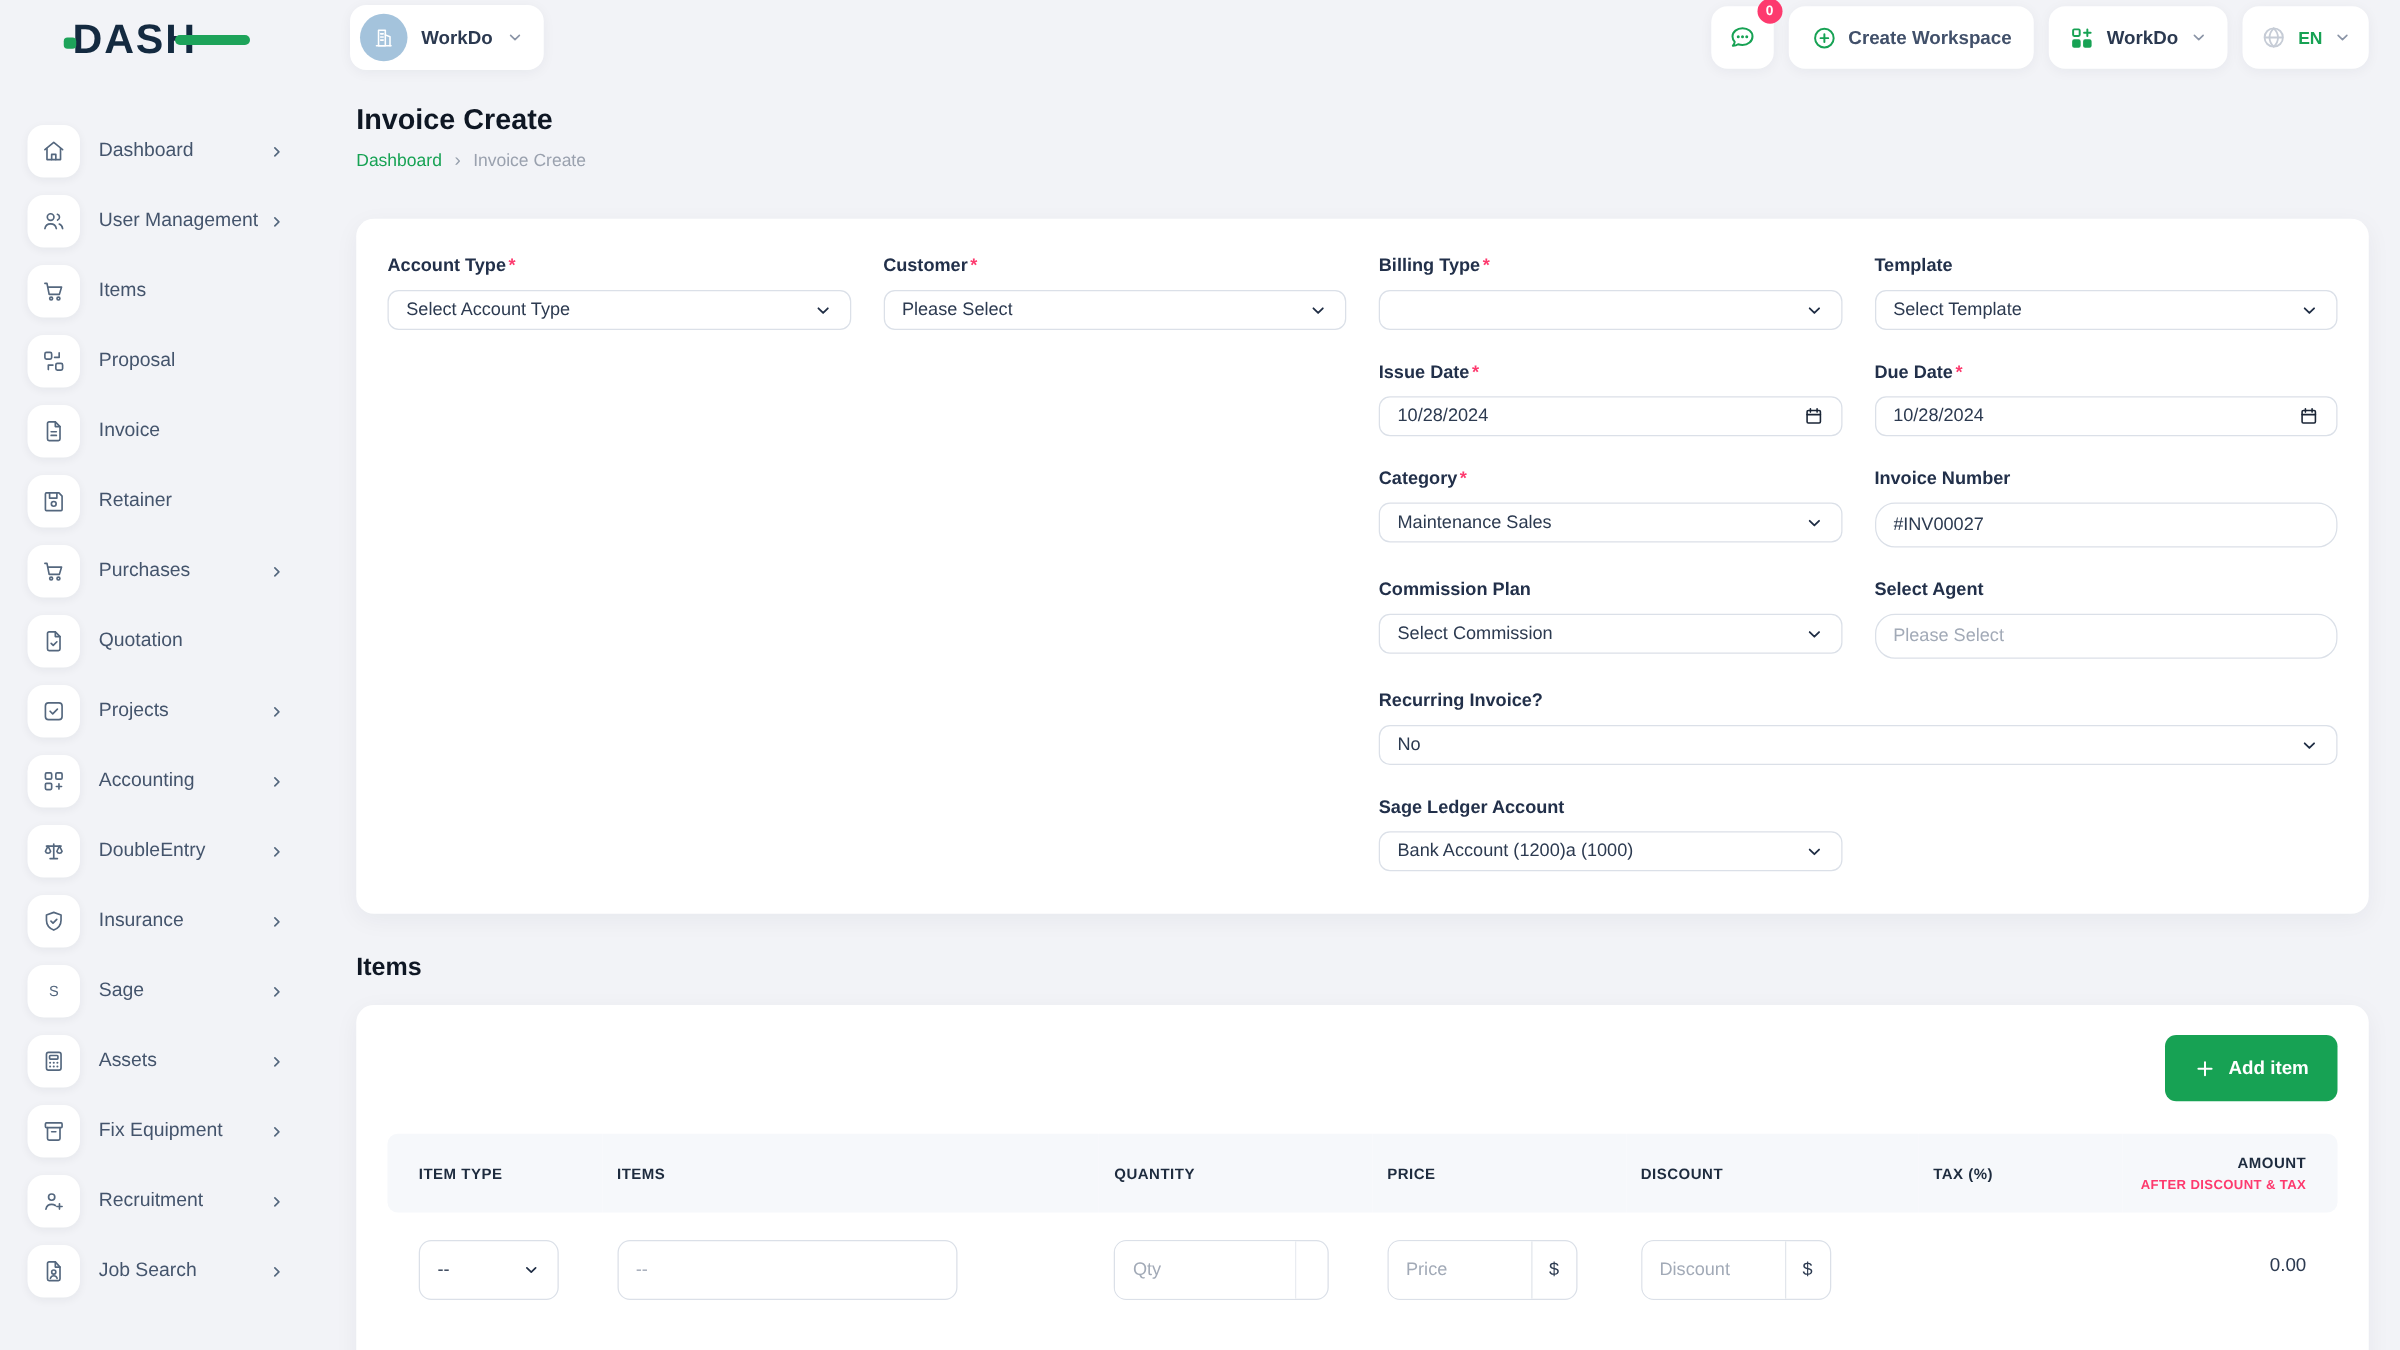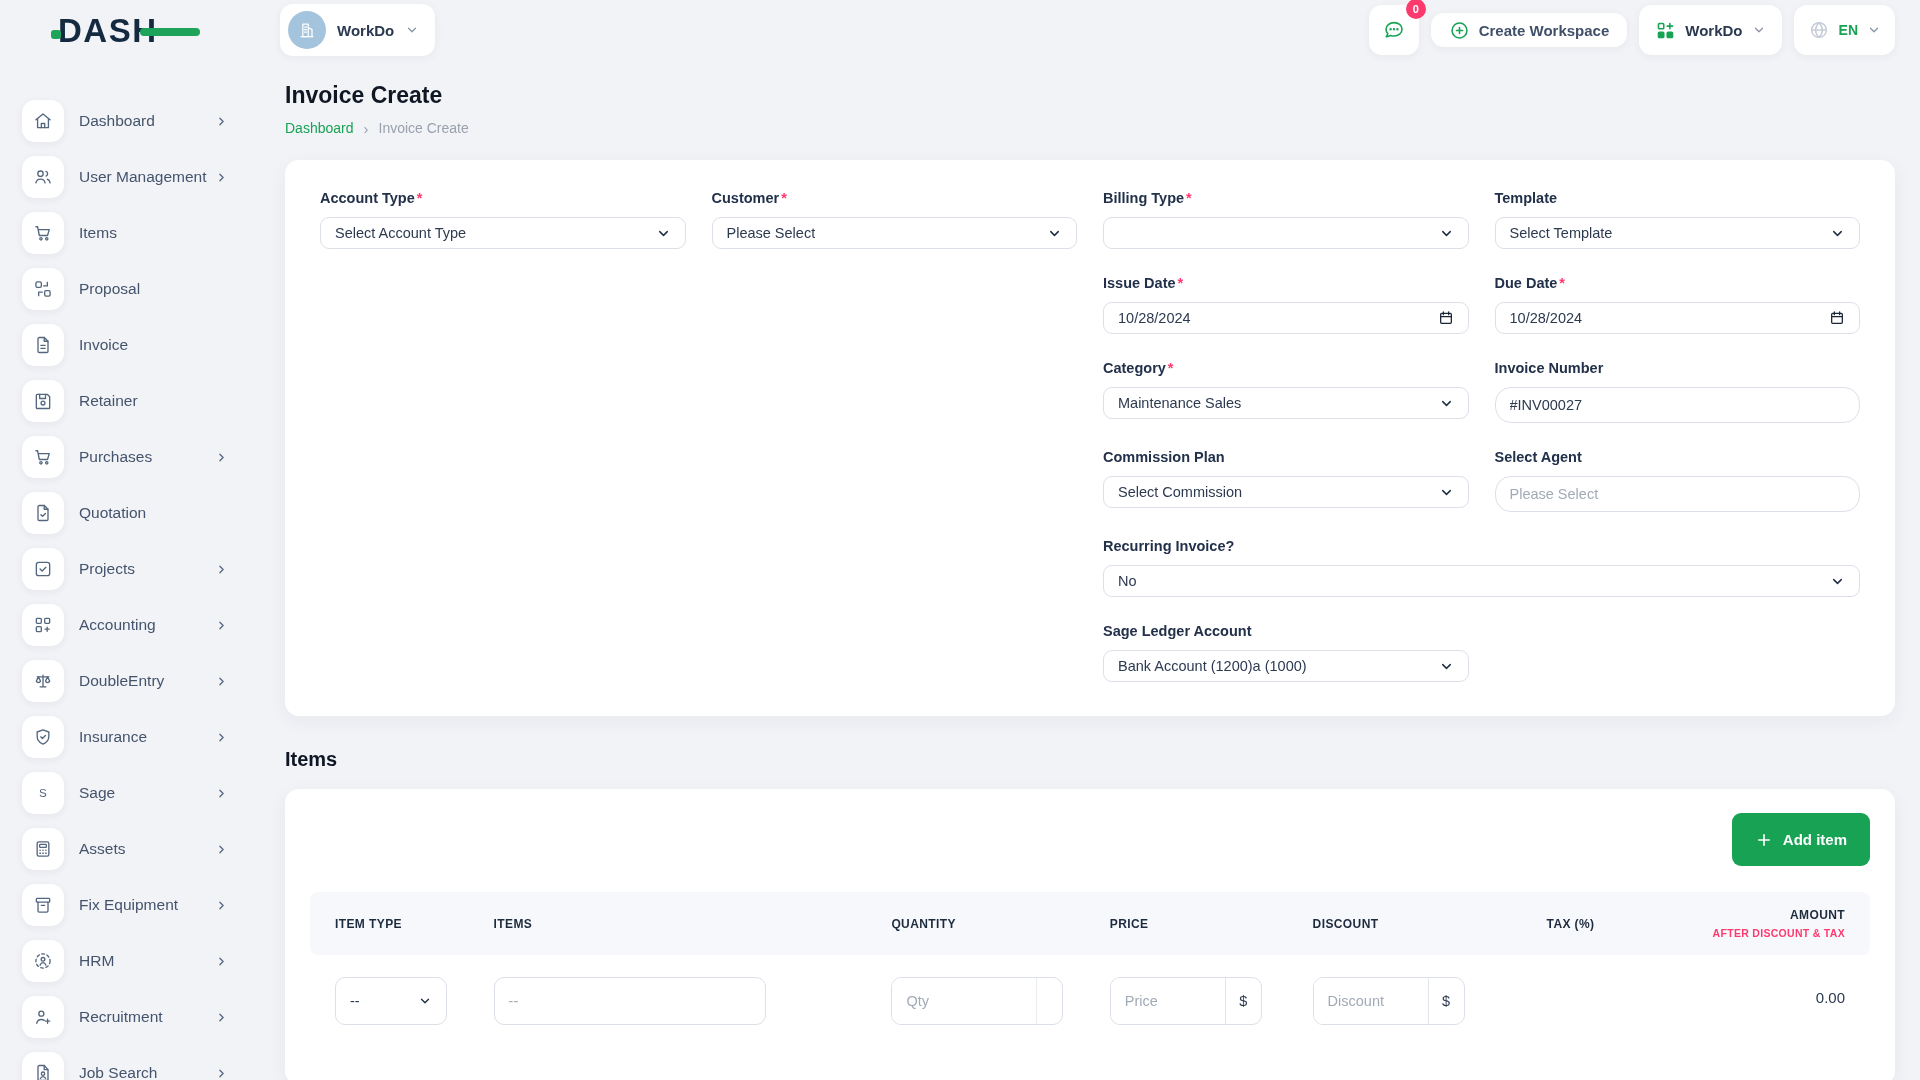--- a/index.html
+++ b/index.html
@@ -24,21 +24,21 @@
           display:flex; align-items:center; cursor:pointer; }
   .ws-pill { height:52px; padding:0 16px 0 8px; gap:11px; }
   .ws-avatar { width:38px; height:38px; border-radius:50%; background:#a4c3dc; display:flex; align-items:center; justify-content:center; }
   .ws-name { font-size:15px; font-weight:600; color:#2b3950; }
 
   .top-right { margin-left:auto; display:flex; align-items:center; gap:12px; }
   .icon-btn { position:relative; width:50px; height:50px; border-radius:13px; justify-content:center; }
   .badge { position:absolute; top:-6px; right:-7px; min-width:20px; height:20px; border-radius:10px;
            background:#fd3a6e; color:#fff; font-size:11px; font-weight:700;
            display:flex; align-items:center; justify-content:center; padding:0 5px; }
-  .cw-pill { height:34px; padding:0 18px; gap:9px; font-size:15px; font-weight:600; color:#41506a; }
+  .cw-pill { height:50px; padding:0 18px; gap:9px; font-size:15px; font-weight:600; color:#41506a; }
   .apps-pill { height:50px; padding:0 16px; gap:9px; font-size:15px; font-weight:600; color:#2b3950; }
   .lang-pill { height:50px; padding:0 14px; gap:9px; }
   .lang-code { font-size:14px; font-weight:700; color:#17a254; }
 
   
   .layout { display:flex; align-items:flex-start; }
   .sidebar { flex:0 0 280px; width:280px; padding:40px 52px 0 22px; }
   .nav-item { display:flex; align-items:center; height:42px; margin-bottom:14px; cursor:pointer; }
   .nav-icon { width:42px; height:42px; flex:0 0 42px; background:#fff; border-radius:13px;
               display:flex; align-items:center; justify-content:center;
@@ -47,21 +47,21 @@
   .nav-caret { margin-left:auto; display:flex; }
 
   .content { flex:1; min-width:0; padding:22px 25px 0 5px; }
   .page-title { font-size:23px; font-weight:700; color:#0f1724; margin:0; }
   .breadcrumb { display:flex; align-items:center; gap:10px; margin-top:11px; font-size:14px; }
   .bc-link { color:#17a254; cursor:pointer; }
   .bc-sep { color:#97a0ad; font-size:15px; line-height:1; }
   .bc-current { color:#9aa1ae; }
 
   .card { background:#fff; border-radius:14px; box-shadow:0 5px 20px rgba(25,35,60,.05); }
-  .form-card { margin-top:24px; padding:30px 35px 34px; }
+  .form-card { margin-top:39px; padding:30px 25px 34px; }
   .form-grid { display:grid; grid-template-columns:repeat(4,1fr); column-gap:26px; row-gap:26px; }
 
   .field-label { font-size:14.5px; font-weight:600; color:#22304a; margin-bottom:11px; }
   .req { color:#fd3a6e; margin-left:2px; }
   .control { height:32px; border:1px solid #dbe0e8; border-radius:9px; background:#fff;
              display:flex; align-items:center; justify-content:space-between;
              padding:0 14px; font-size:14.5px; color:#2c3a50; cursor:pointer; }
   .control-value { white-space:nowrap; overflow:hidden; text-overflow:ellipsis; }
   .text-input { width:100%; height:36px; border:1px solid #dbe0e8; border-radius:16px;
                 padding:0 14px; font-size:14.5px; color:#2c3a50; outline:none;
@@ -386,35 +386,20 @@
           </svg>
       </span>
       <span class="nav-label">Fix Equipment</span>
       <span class="nav-caret">
         <svg width="13" height="13" viewBox="0 0 24 24" fill="none" stroke="#54677e" stroke-width="2.4" stroke-linecap="round" stroke-linejoin="round">
             <path d="M9 6l6 6-6 6"></path>
           </svg>
       </span>
     </div>
 
-    <div class="nav-item">
-      <span class="nav-icon">
-        <svg width="20" height="20" viewBox="0 0 24 24" fill="none" stroke="#54677e" stroke-width="1.6" stroke-linecap="round" stroke-linejoin="round">
-            <circle cx="12" cy="12" r="8.5" stroke-dasharray="3.2 3.2"></circle>
-            <circle cx="12" cy="10" r="2.2"></circle>
-            <path d="M8.5 17c.7-2 2-3 3.5-3s2.8 1 3.5 3"></path>
-          </svg>
-      </span>
-      <span class="nav-label">HRM</span>
-      <span class="nav-caret">
-        <svg width="13" height="13" viewBox="0 0 24 24" fill="none" stroke="#54677e" stroke-width="2.4" stroke-linecap="round" stroke-linejoin="round">
-            <path d="M9 6l6 6-6 6"></path>
-          </svg>
-      </span>
-    </div>
 
     <div class="nav-item">
       <span class="nav-icon">
         <svg width="20" height="20" viewBox="0 0 24 24" fill="none" stroke="#54677e" stroke-width="1.6" stroke-linecap="round" stroke-linejoin="round">
             <circle cx="10" cy="8" r="3"></circle>
             <path d="M4.5 19.5c.6-3 2.7-4.5 5.5-4.5 1.4 0 2.6.4 3.6 1.1"></path>
             <path d="M17.5 14.5v5M15 17h5"></path>
           </svg>
       </span>
       <span class="nav-label">Recruitment</span>

